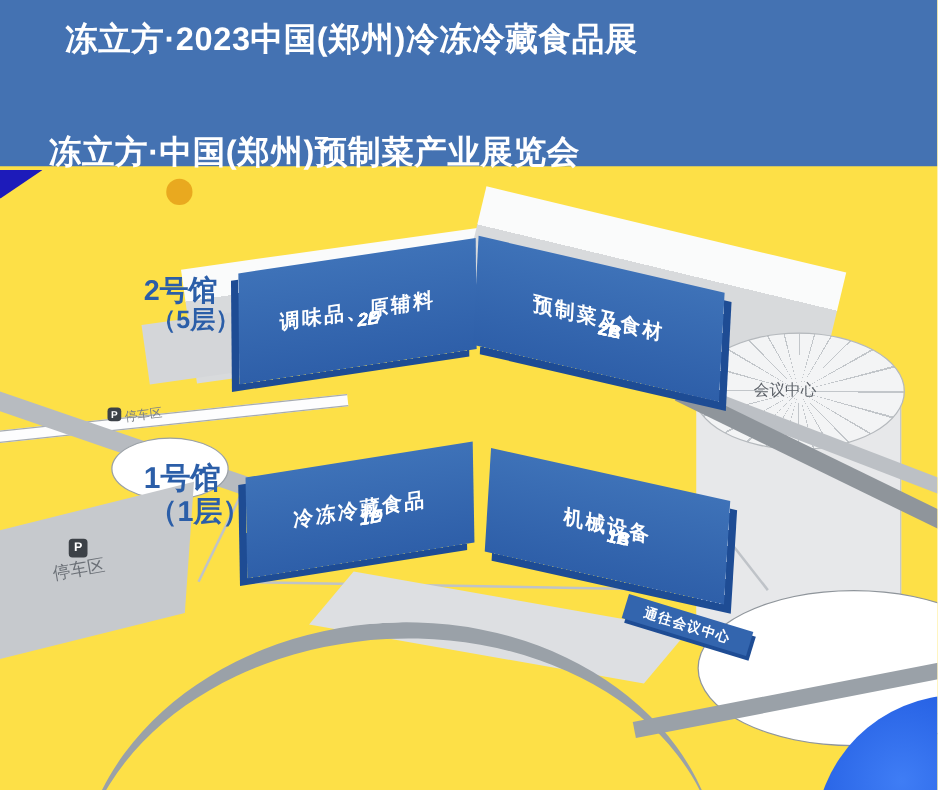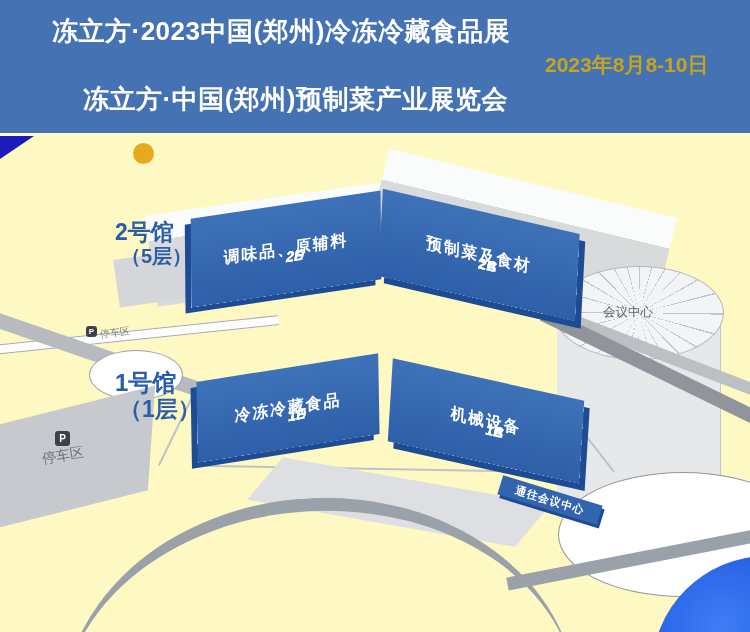--- a/index.html
+++ b/index.html
@@ -1,26 +1,26 @@
 <!DOCTYPE html>
 <html><head>
 <meta charset="utf-8">
 <style>
   html,body{margin:0;padding:0;background:#ffffff;}
   body{font-family:"Liberation Sans","DejaVu Sans",sans-serif;}
-  #stage{position:relative;width:750px;height:632px;background:#fef9c3;overflow:hidden;}
+  #stage{position:relative;width:750px;height:632px;background:#fde047;overflow:hidden;}
   #stage *{position:absolute;box-sizing:border-box;}
 
   
   .banner{left:0;top:0;width:750px;height:133px;background:#4472B2;z-index:10;}
   .banner .t{position:absolute;color:#ffffff;font-weight:bold;font-size:26px;
     letter-spacing:0.5px;white-space:nowrap;line-height:1;}
   .banner .t1{left:52px;top:18px;}
   .banner .t2{left:41px;top:60px;}
-  .banner .t3{left:39px;top:86px;margin-left:44px;}
+  .banner .t3{left:39px;top:108px;}
   .banner .d{position:absolute;color:#C7A41E;font-weight:bold;white-space:nowrap;line-height:1;}
   .banner .d1{left:545px;top:54px;font-size:21px;}
   .banner .d2{left:545px;top:89px;font-size:19px;}
 
   .navy-tri{left:0;top:136px;width:34px;height:23px;background:#1D1BBA;
     clip-path:polygon(0 0,100% 0,0 100%);z-index:10;}
   .gold-dot{left:133px;top:143px;width:21px;height:21px;border-radius:50%;background:#E9A91F;z-index:10;}
 
   
   .slab{background:linear-gradient(180deg,#fafbfb 0%,#fafbfb 28%,#d8dadc 28%);z-index:1;}
@@ -97,21 +97,20 @@
     background:radial-gradient(circle at 30% 30%,#3F7DF5 0%,#0B43D2 70%);z-index:8;}
 </style>
 </head>
 <body>
 
 <div id="stage">
 
   <div class="banner">
     <div class="t t1">冻立方·2023中国(郑州)冷冻冷藏食品展</div>
     <div class="t t3">冻立方·中国(郑州)预制菜产业展览会</div>
-    <div class="d d1">2023年8月8-10日</div>
   </div>
 
   <div class="navy-tri"></div>
   <div class="gold-dot"></div>
 
   <div class="slab slab-l"></div>
   <div class="slab slab-r"></div>
   <div class="slab-ll"></div>
 
   <div class="cyl"></div>

